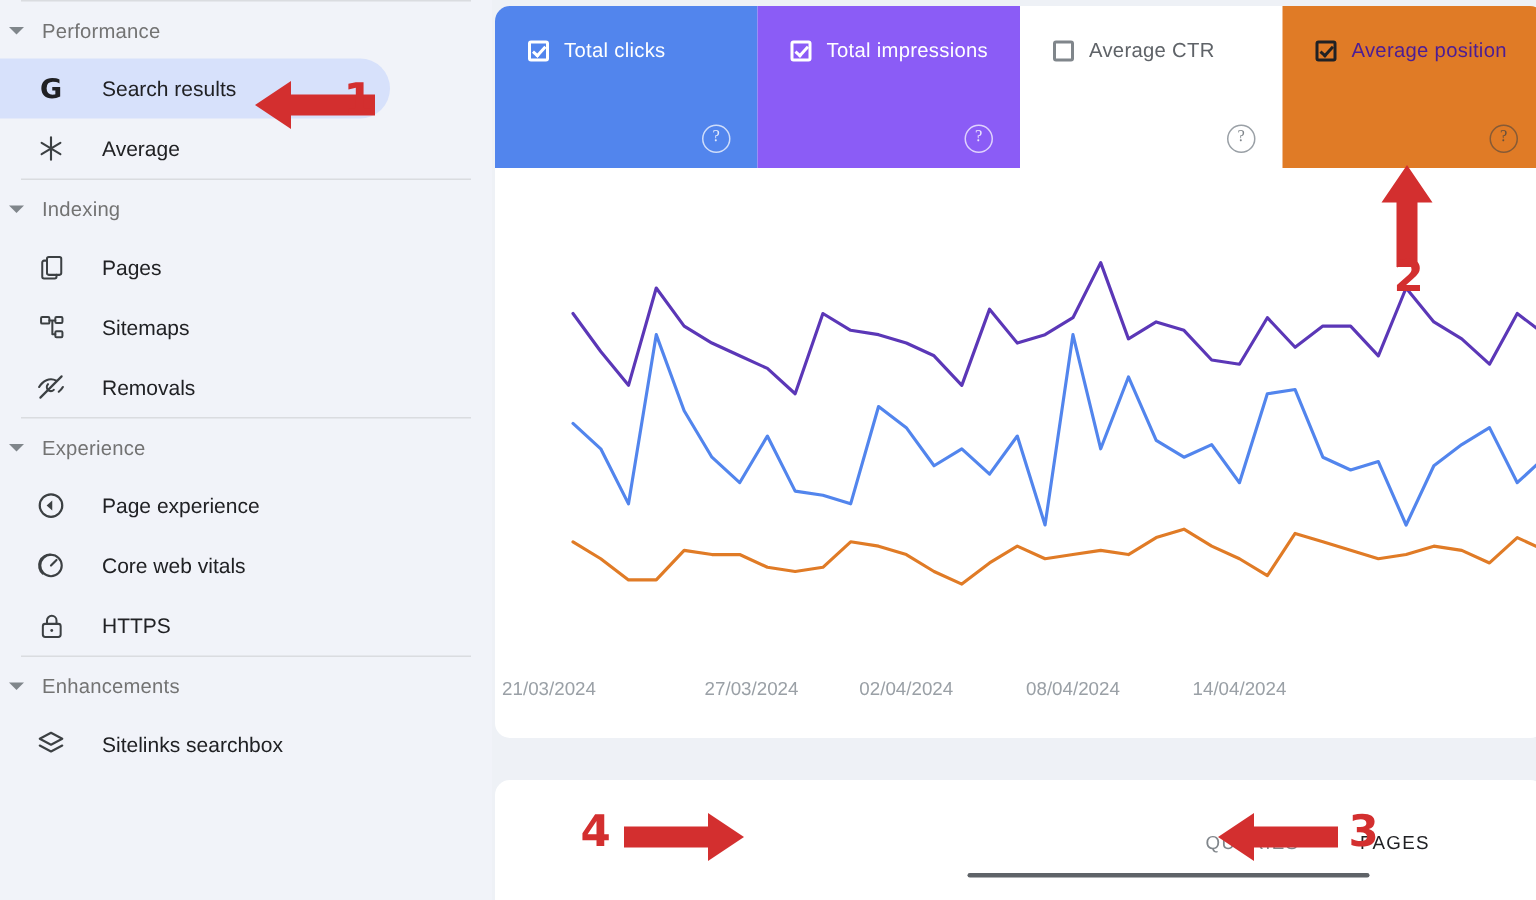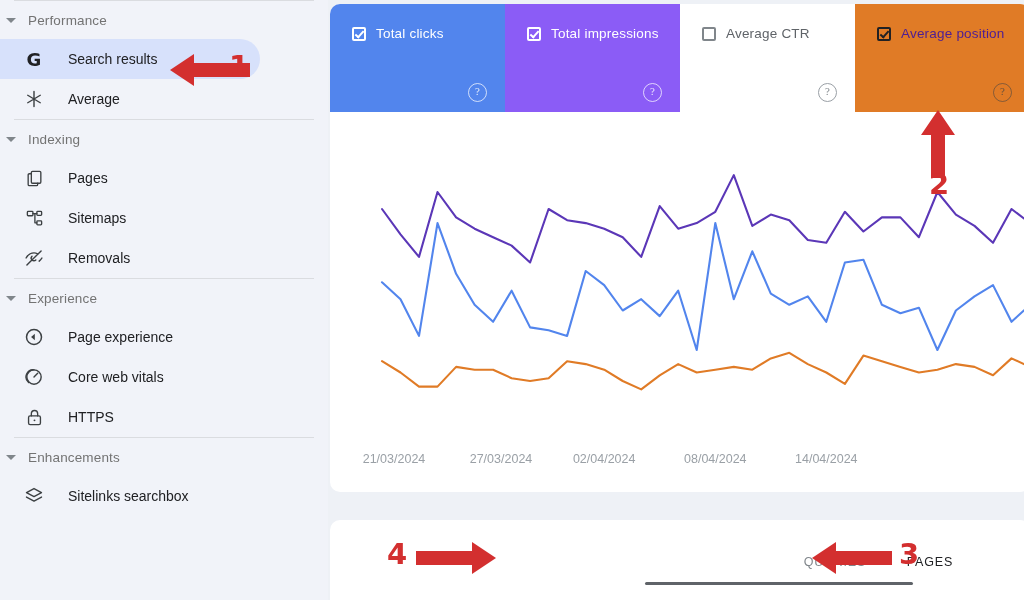--- a/index.html
+++ b/index.html
@@ -241,21 +241,21 @@
         </div>
       </div>
 
     <svg id="plot" viewBox="0 0 700 330" preserveAspectRatio="none">
         <polyline points="52.0,97.0 70.5,122.3 89.0,144.9 107.5,80.0 126.1,105.4 144.6,116.7 163.1,125.2 181.6,133.6 200.1,150.5 218.6,97.0 237.1,108.2 255.7,111.1 274.2,116.7 292.7,125.2 311.2,144.9 329.7,94.1 348.2,116.7 366.7,111.1 385.3,99.8 403.8,63.1 422.3,113.9 440.8,102.6 459.3,108.2 477.8,128.0 496.3,130.8 514.9,99.8 533.4,119.5 551.9,105.4 570.4,105.4 588.9,125.2 607.4,80.0 625.9,102.6 644.5,113.9 663.0,130.8 681.5,97.0 700.0,111.1" fill="none" stroke="#5b37b7" stroke-width="2.1" stroke-linejoin="round" stroke-linecap="round"></polyline>
         <polyline points="52.0,170.3 70.5,187.2 89.0,223.9 107.5,111.1 126.1,161.8 144.6,192.8 163.1,209.8 181.6,178.7 200.1,215.4 218.6,218.2 237.1,223.9 255.7,159.0 274.2,173.1 292.7,198.5 311.2,187.2 329.7,204.1 348.2,178.7 366.7,238.0 385.3,111.1 403.8,187.2 422.3,139.3 440.8,181.6 459.3,192.8 477.8,184.4 496.3,209.8 514.9,150.5 533.4,147.7 551.9,192.8 570.4,201.3 588.9,195.7 607.4,238.0 625.9,198.5 644.5,184.4 663.0,173.1 681.5,209.8 700.0,192.8" fill="none" stroke="#5285ed" stroke-width="2.1" stroke-linejoin="round" stroke-linecap="round"></polyline>
         <polyline points="52.0,249.2 70.5,260.5 89.0,274.6 107.5,274.6 126.1,254.9 144.6,257.7 163.1,257.7 181.6,266.2 200.1,269.0 218.6,266.2 237.1,249.2 255.7,252.1 274.2,257.7 292.7,269.0 311.2,277.4 329.7,263.3 348.2,252.1 366.7,260.5 385.3,257.7 403.8,254.9 422.3,257.7 440.8,246.4 459.3,240.8 477.8,252.1 496.3,260.5 514.9,271.8 533.4,243.6 551.9,249.2 570.4,254.9 588.9,260.5 607.4,257.7 625.9,252.1 644.5,254.9 663.0,263.3 681.5,246.4 700.0,254.9" fill="none" stroke="#e07b26" stroke-width="2.1" stroke-linejoin="round" stroke-linecap="round"></polyline>
       </svg>
 
     <div id="xaxis">
-        <span style="left:64px;">21/03/2024</span>
+        <span style="left:36px;">21/03/2024</span>
         <span style="left:171px;">27/03/2024</span>
         <span style="left:274.2px;">02/04/2024</span>
         <span style="left:385.3px;">08/04/2024</span>
         <span style="left:496.3px;">14/04/2024</span>
         <span style="left:607.4px;margin-top:44px;">20/04/2024</span>
       </div>
   </div>
 
   <div id="tabs-card">
     <div class="tab inactive" style="left:410px;width:190px;">

